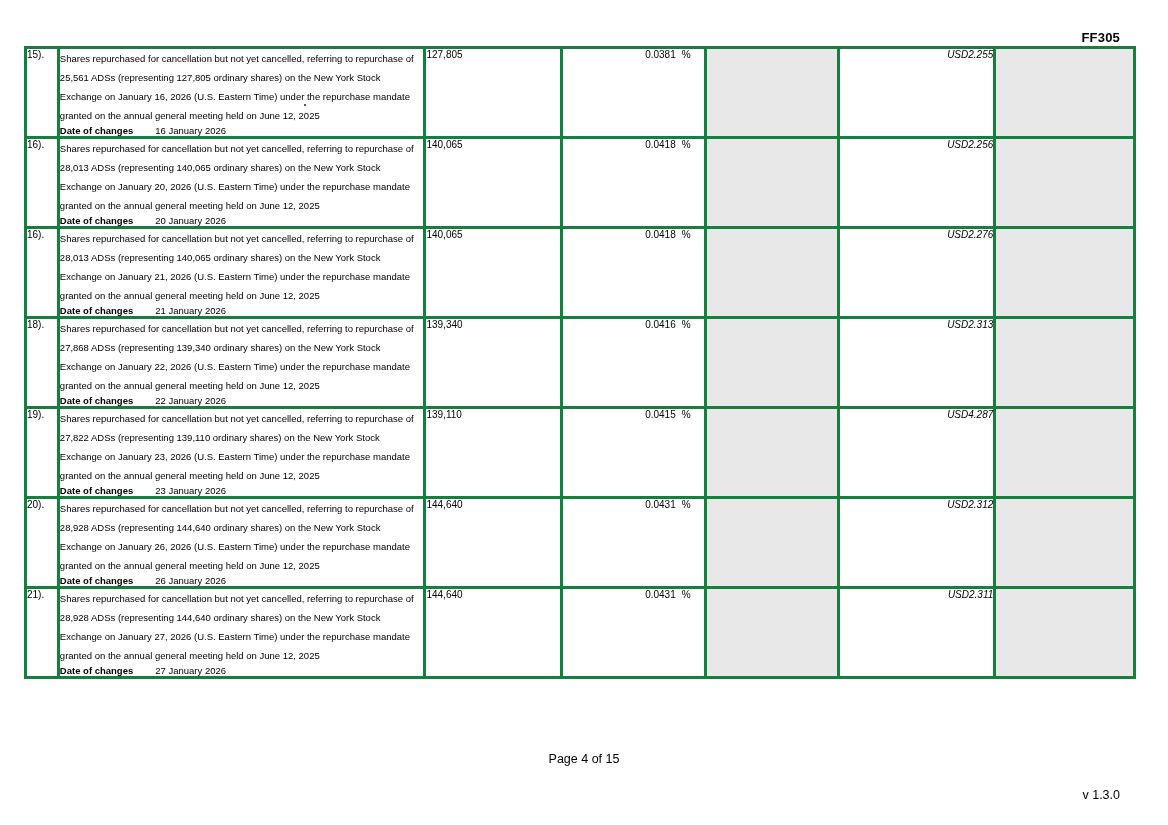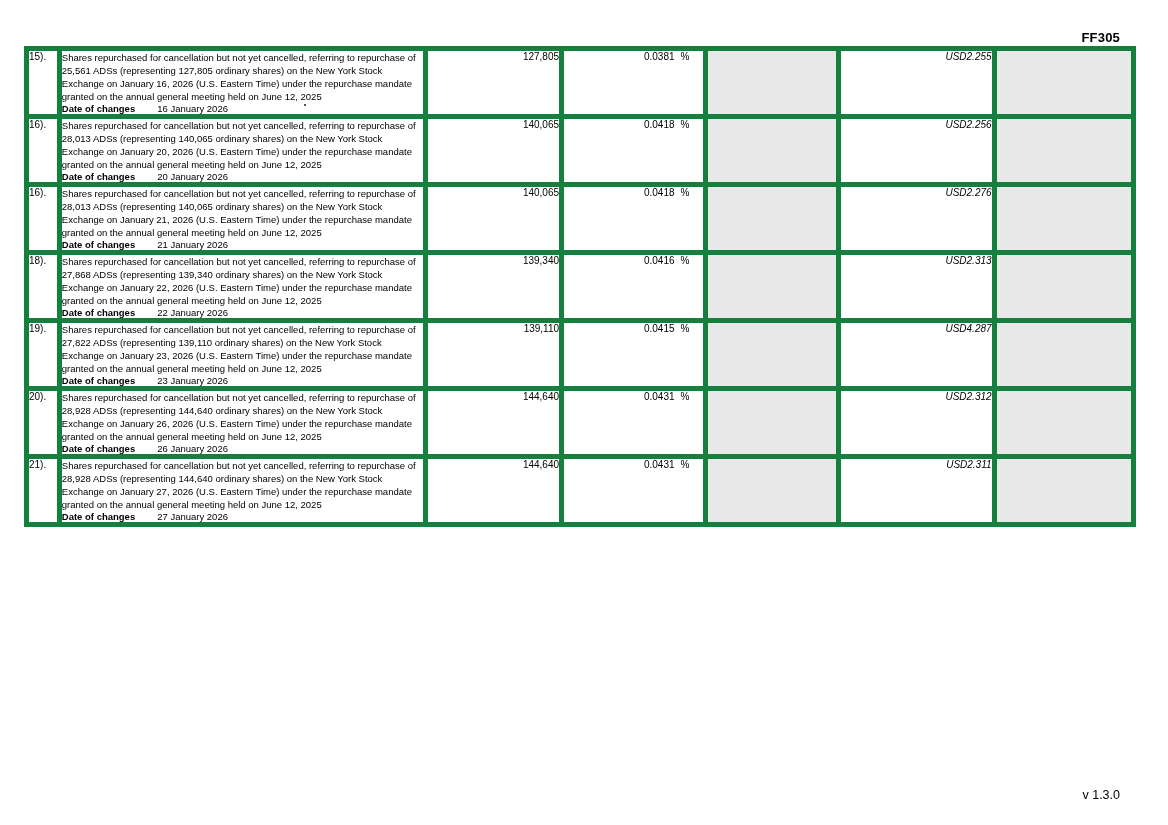--- a/index.html
+++ b/index.html
@@ -32,21 +32,21 @@
   }
   table.main {
     position: absolute;
     top: 46px;
     left: 24px;
     width: 1112px;
     border-collapse: collapse;
     table-layout: fixed;
   }
   table.main td {
-    border: 5px solid #15803d;
+    border: 3px solid #15803d;
     vertical-align: top;
     padding: 0;
   }
   .c-num   { width: 32px; }
   .c-desc  { width: 357px; }
   .c-qty   { width: 133px; }
   .c-pct   { width: 140px; }
   .c-blank { width: 130px; background: #e8e8e8; }
   .c-cur   { width: 152px; }
   .c-last  { width: 136px; background: #e8e8e8; }
@@ -54,39 +54,39 @@
   .numcell {
     font-size: 10px;
     padding: 6px 2px 0 4px;
     text-align: left;
   }
   .desccell {
     padding: 7px 8px 8px 8px;
   }
   .desc-text {
     font-size: 9.5px;
-    line-height: 13px;
+    line-height: 19px;
     color: #000;
   }
   .doc-row {
     margin-top: 0;
     font-size: 9.5px;
     display: flex;
   }
   .doc-label {
     font-weight: bold;
     white-space: nowrap;
   }
   .doc-value {
     margin-left: 22px;
     white-space: nowrap;
   }
   .numcell-right {
     font-size: 10px;
-    text-align: right;
+    text-align: left;
     padding: 8px 8px 0 4px;
   }
   .pctcell {
     font-size: 10px;
     padding: 8px 8px 0 4px;
     text-align: right;
     position: relative;
   }
   .pctcell .pctwrap {
     display: flex;
@@ -337,15 +337,16 @@
           </div>
         </td>
         <td class="blankcell"></td>
       </tr>
 
     </tbody>
   </table>
 
   <div class="dot-artifact"></div>
 
+  <div class="page-number">Page 4 of 15</div>
   <div class="version">v 1.3.0</div>
 
 </div>
 
 </body></html>

